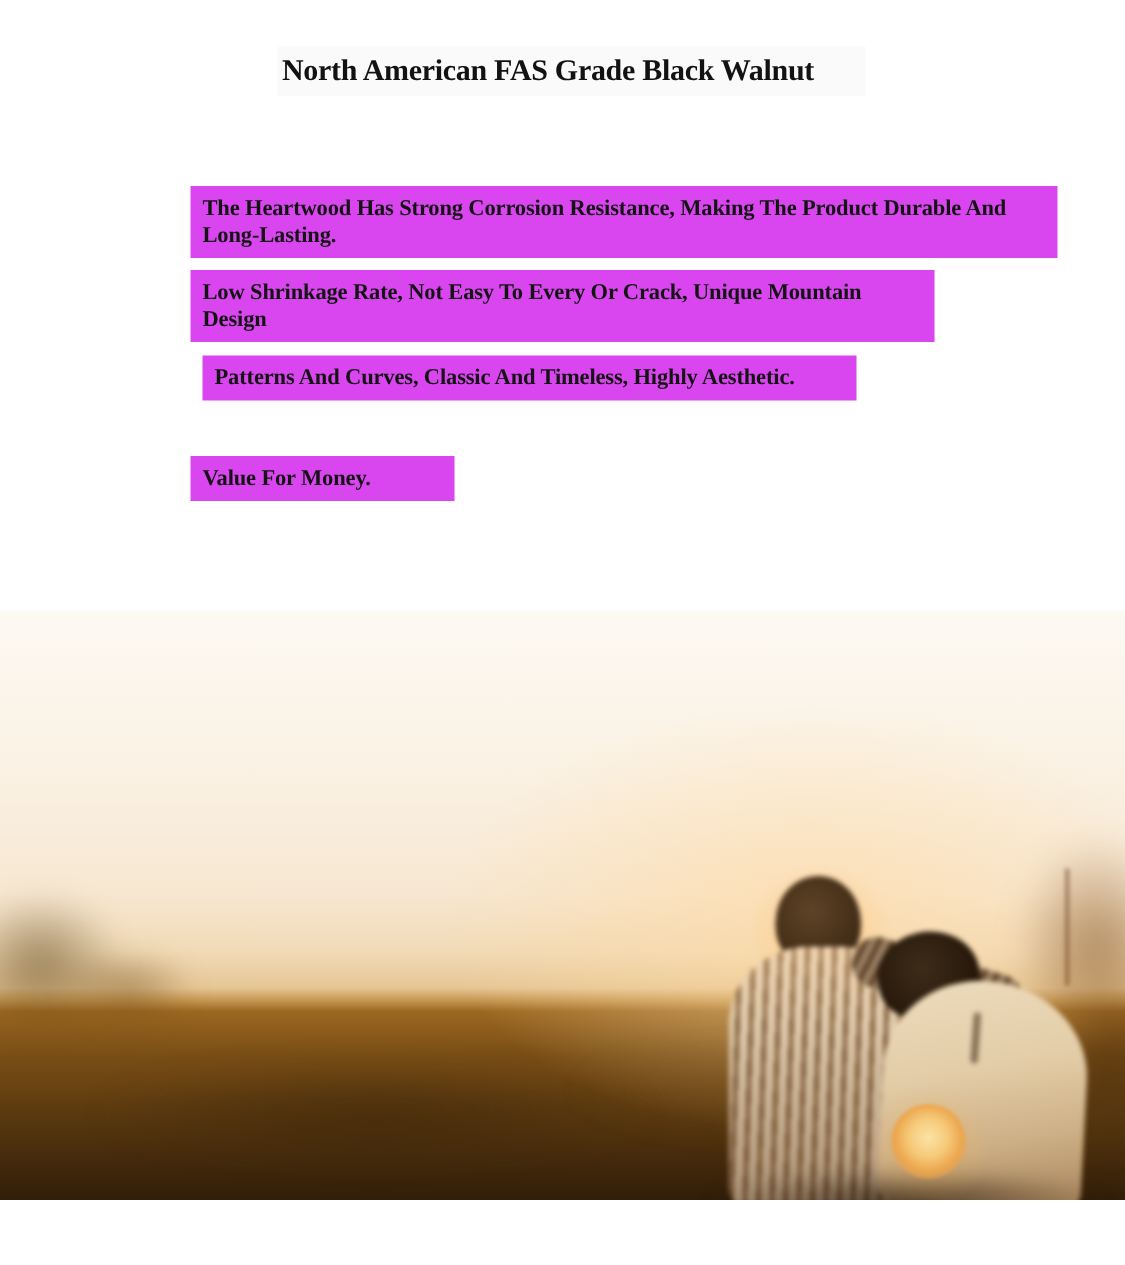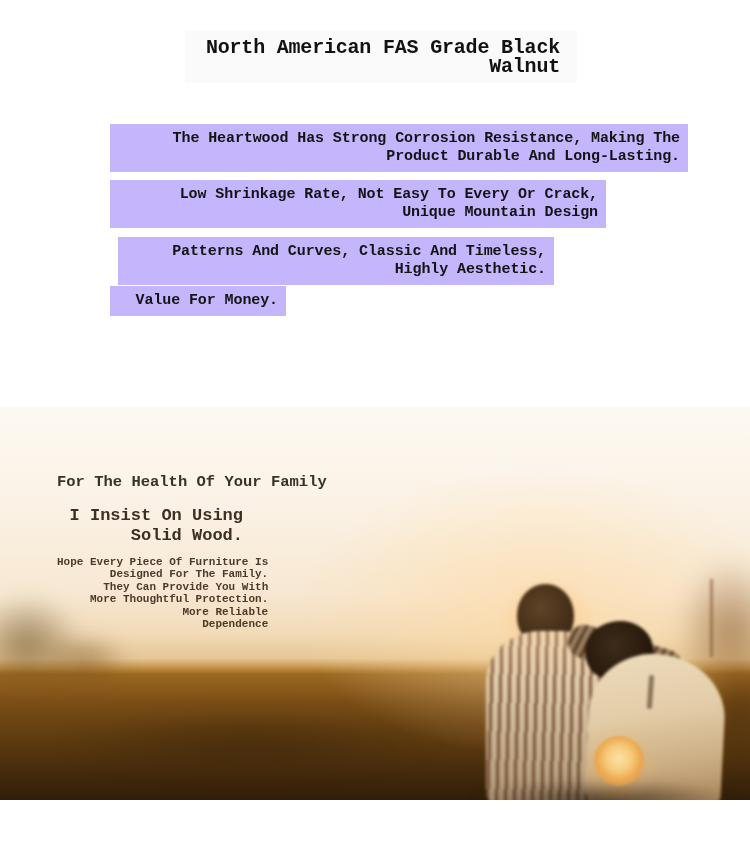--- a/index.html
+++ b/index.html
@@ -1,38 +1,37 @@
 <!DOCTYPE html>
 <html><head>
 <meta charset="utf-8">
 <style>
   html,body{margin:0;padding:0;background:#fff;}
   .screen{
     position:relative;width:750px;height:843px;background:#ffffff;overflow:hidden;
-    font-family:Liberation Mono, monospace;
-    text-align:right;
+    font-family:Liberation Serif, serif;
   }
 
   
   .title-box{
     position:absolute;left:185px;top:31px;width:392px;
     background:#fafafa;padding:7px 0 7px 3px;box-sizing:border-box;
   }
   .title-box h1{
     margin:0;font-size:20px;line-height:19px;font-weight:700;color:#121212;
     letter-spacing:-0.2px;max-width:372px;
   }
   .para{
-    position:absolute;background:#c4b5fd;padding:6px 8px;box-sizing:content-box;
-    font-size:15px;line-height:18px;font-weight:700;color:#141414;letter-spacing:-0.1px;
+    position:absolute;background:#d946ef;padding:6px 8px;box-sizing:content-box;
+    font-size:15px;line-height:18px;font-weight:700;color:#141414;letter-spacing:-0.1px;margin-left:17px;
   }
   .para.p1{left:110px;top:109px;width:562px;}
   .para.p2{left:110px;top:165px;width:480px;}
   .para.p3{left:118px;top:222px;width:420px;}
-  .para.p4{left:110px;top:271px;width:160px;}
+  .para.p4{left:110px;top:289px;width:160px;}
 
   
   .photo{
     position:absolute;left:0;top:407px;width:750px;height:393px;overflow:hidden;
     background:
       radial-gradient(ellipse 340px 200px at 540px 205px, rgba(255,219,165,0.65), rgba(255,219,165,0) 72%),
       linear-gradient(180deg,
         #fdf9f3 0%, #faf1e3 28%, #f7e7d1 48%, #f1dab6 58%, #e6c695 64%,
         #c89a55 66%, #9c6821 68%, #7b4f16 75%, #5f3c10 84%, #42290c 94%, #311d08 100%);
   }
@@ -126,26 +125,16 @@
       <div class="man-arm"></div>
       <div class="woman-hair"></div>
       <div class="woman-torso"></div>
       <div class="blouse-slit"></div>
       <div class="seat-shadow"></div>
     </div>
 
     <div class="bokeh-halo"></div>
     <div class="bokeh"></div>
 
-    <div class="hero-heading">For The Health Of Your Family</div>
-    <div class="hero-sub">I Insist On Using Solid Wood.</div>
-    <div class="hero-body">
-      <div>Hope Every Piece Of Furniture Is</div>
-      <div>Designed For The Family.</div>
-      <div>They Can Provide You With</div>
-      <div>More Thoughtful Protection.</div>
-      <div>More Reliable</div>
-      <div>Dependence</div>
-    </div>
   </section>
 
   <div></div>
 </div>
 
 </body></html>

